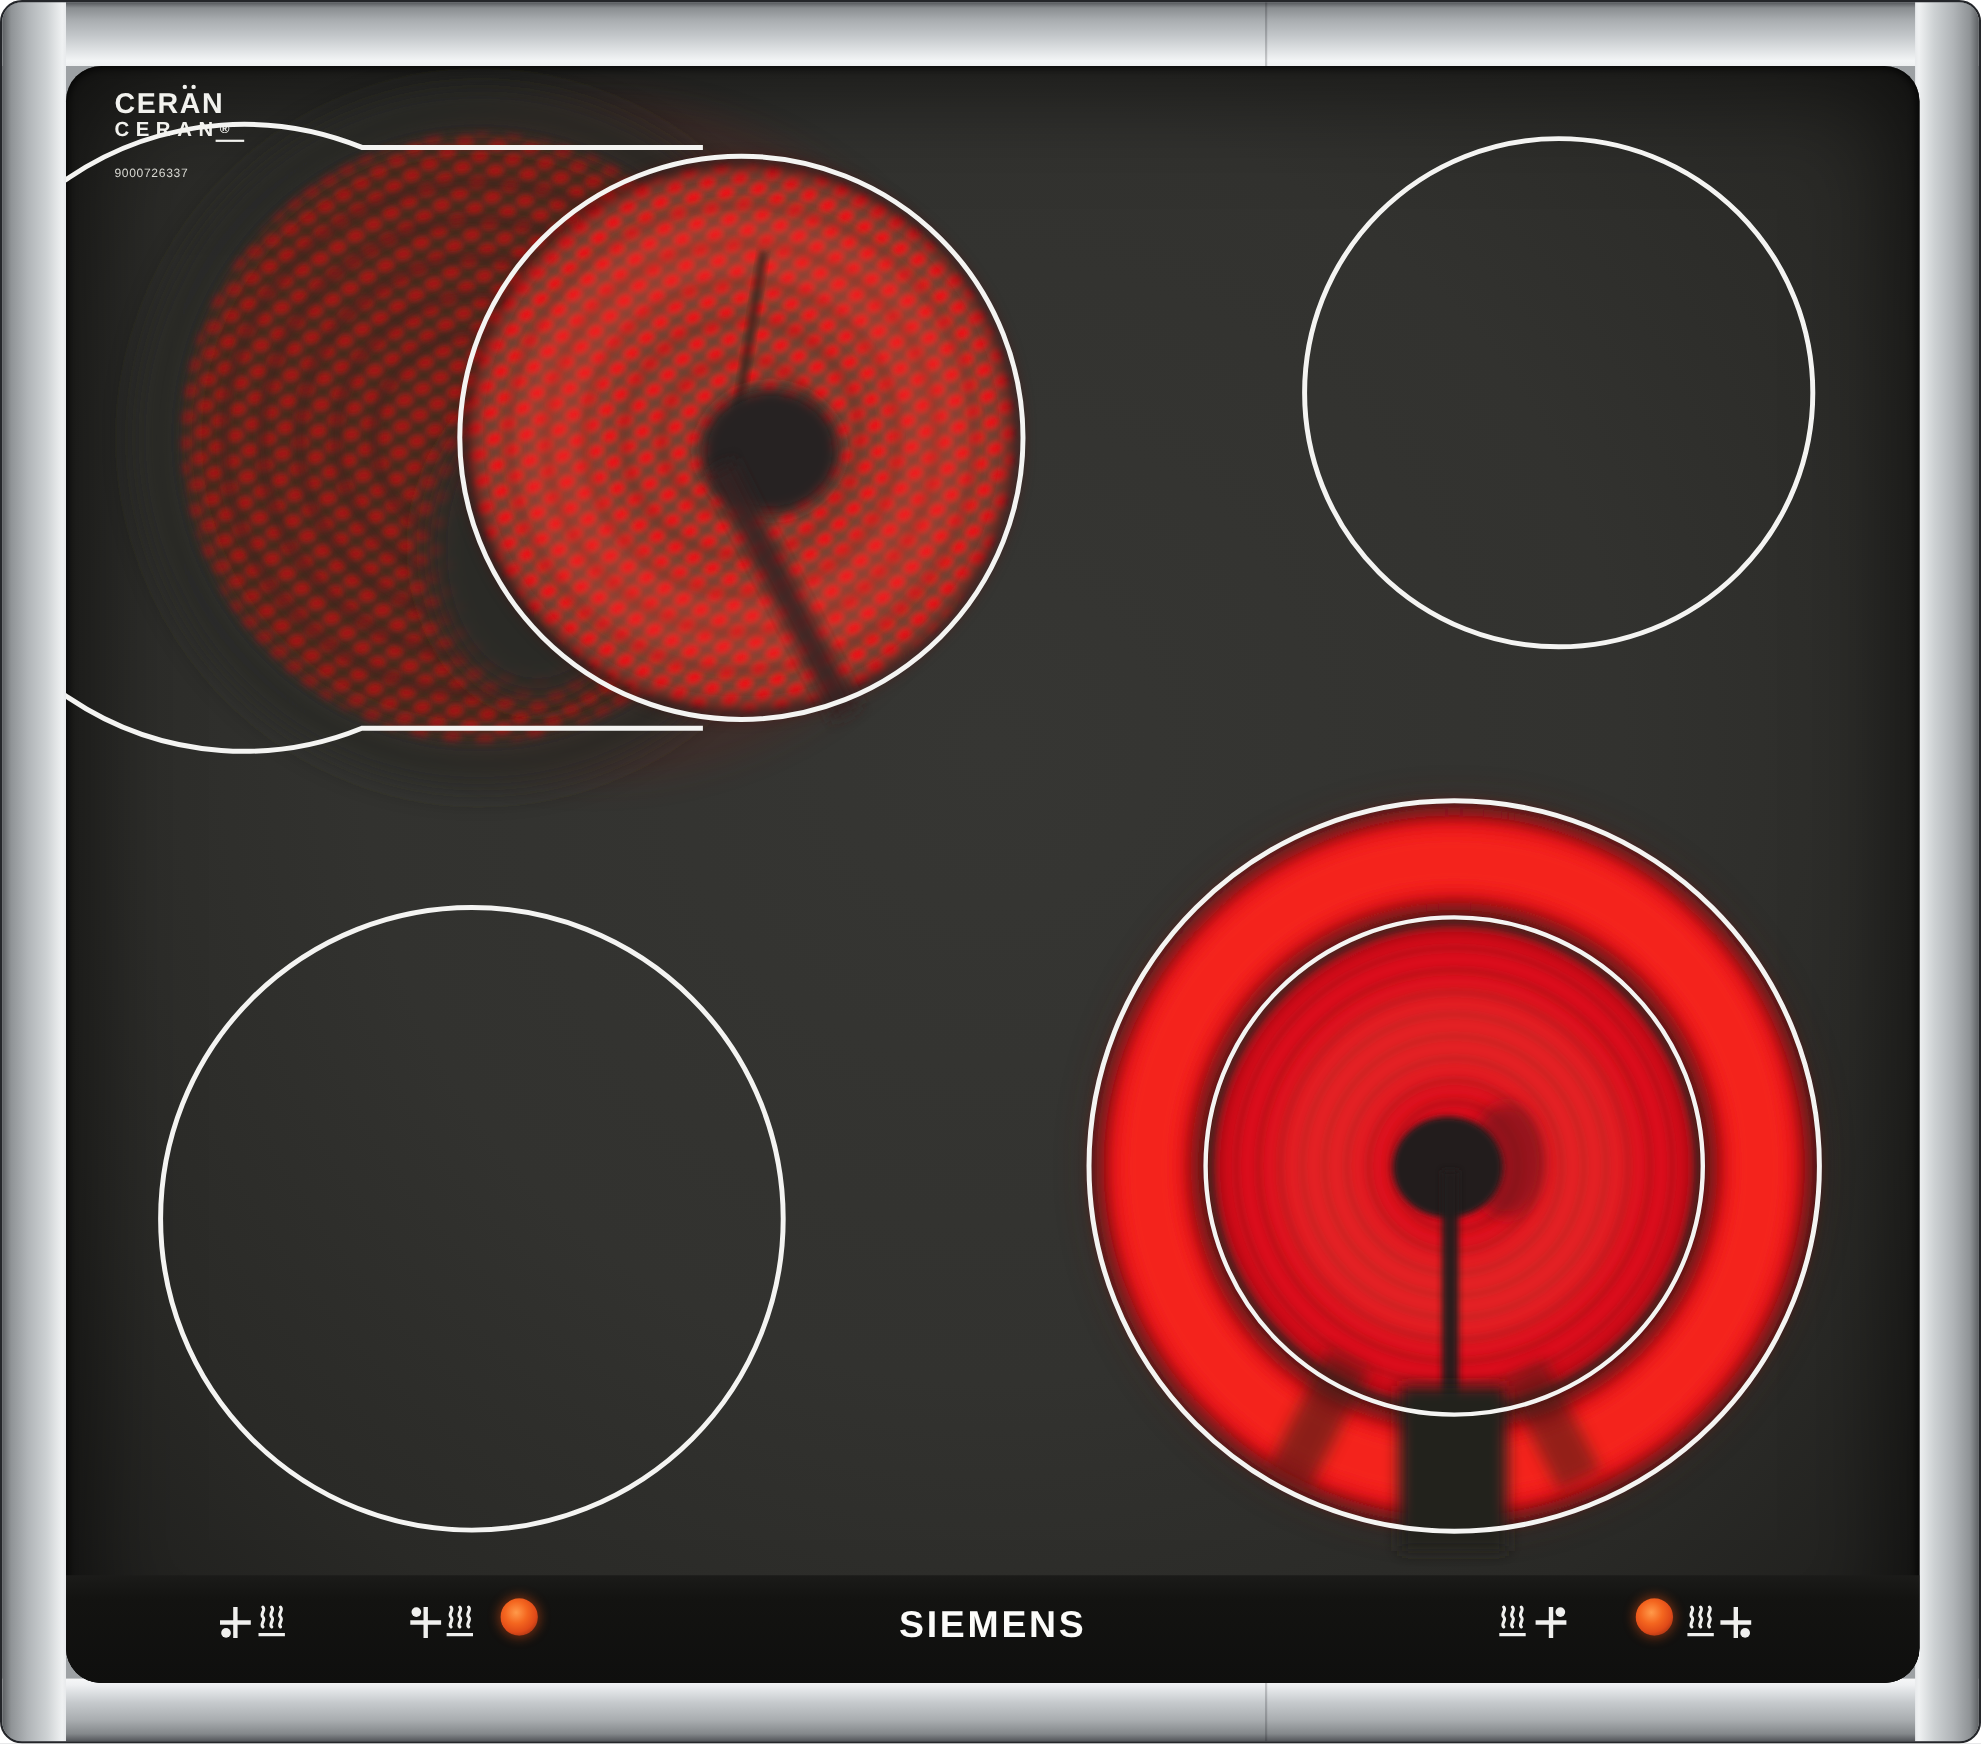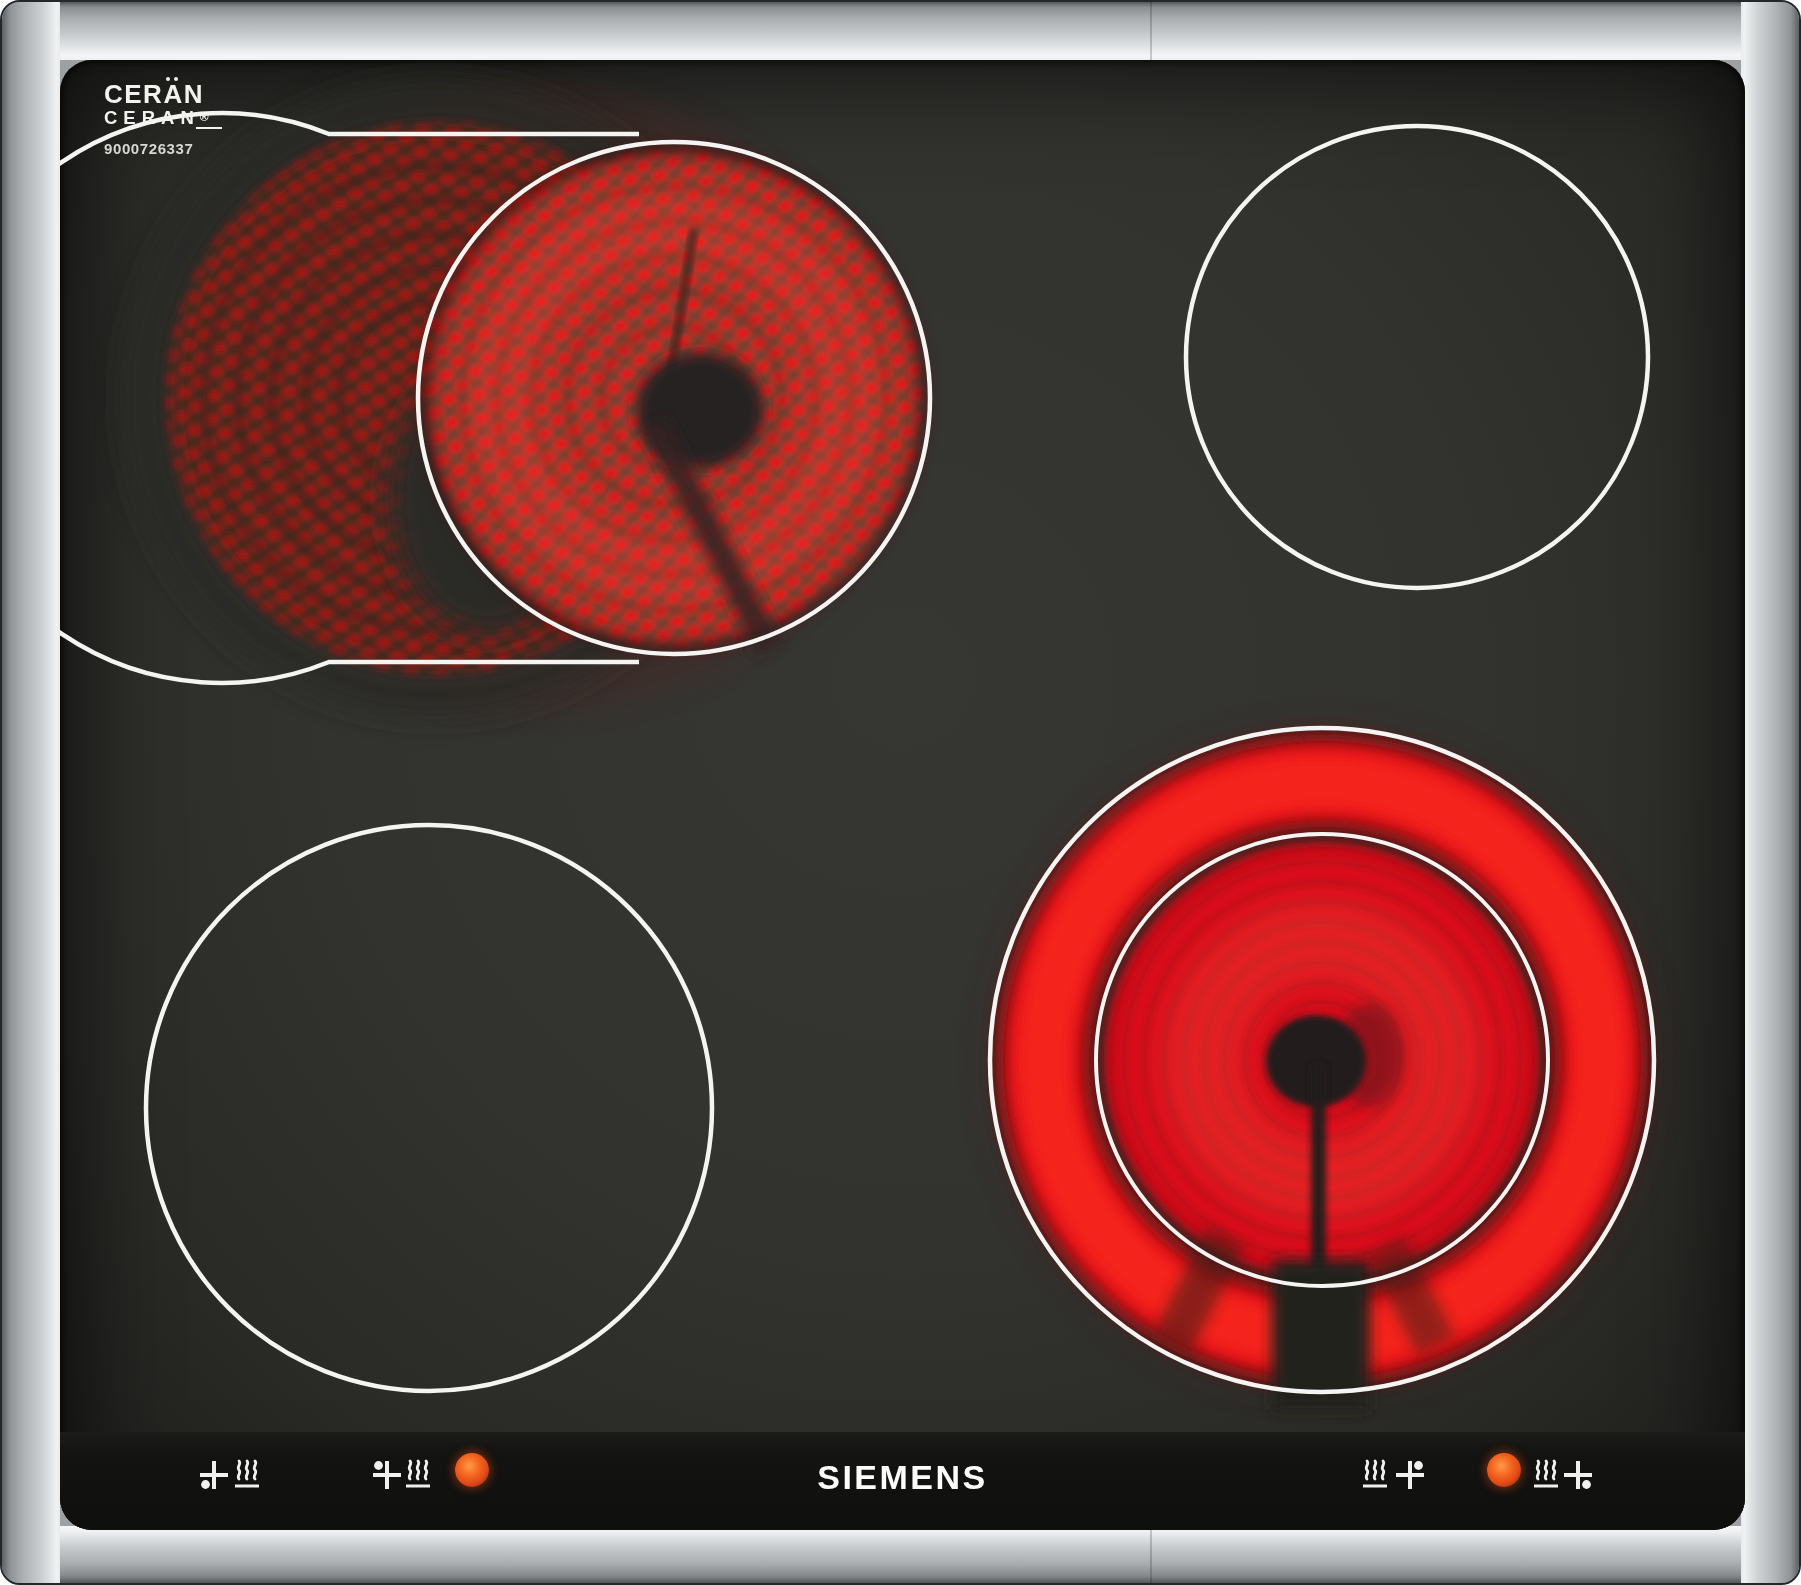--- a/index.html
+++ b/index.html
@@ -41,21 +41,21 @@
   .glass > svg{position:absolute;inset:0;display:block;}
 
   
   .ceran{position:absolute;left:44px;top:22px;color:#f2f2ee;}
   .ceran .l1{position:relative;font-size:26px;font-weight:bold;letter-spacing:1.5px;line-height:24px;}
   .ceran .umlaut{position:absolute;left:62px;top:-5px;width:16px;display:flex;gap:4px;}
   .ceran .umlaut i{width:4px;height:4px;border-radius:50%;background:#f2f2ee;}
   .ceran .l2{position:relative;font-size:18.5px;font-weight:bold;letter-spacing:6px;line-height:22px;text-align:center;}
   .ceran .reg{font-size:12px;vertical-align:3px;letter-spacing:0;}
   .ceran .reg-underline{position:absolute;left:92px;top:21px;width:26px;height:2.4px;background:#f2f2ee;}
-  .ceran .pn{margin-top:11px;font-size:15px;font-weight:bold;letter-spacing:.6px;color:#d8d8d2;}
+  .ceran .pn{margin-top:23px;font-size:11px;font-weight:normal;letter-spacing:.6px;color:#d8d8d2;}
 
   
   .strip{
     position:absolute;left:0;right:0;bottom:0;height:98px;
     background:linear-gradient(180deg,#1b1b19 0%,#131311 22%,#0f0f0e 100%);
     border-radius:0 0 30px 30px;
   }
   .icon{position:absolute;}
   .brand{
     position:absolute;left:50%;top:26px;transform:translateX(-50%);

